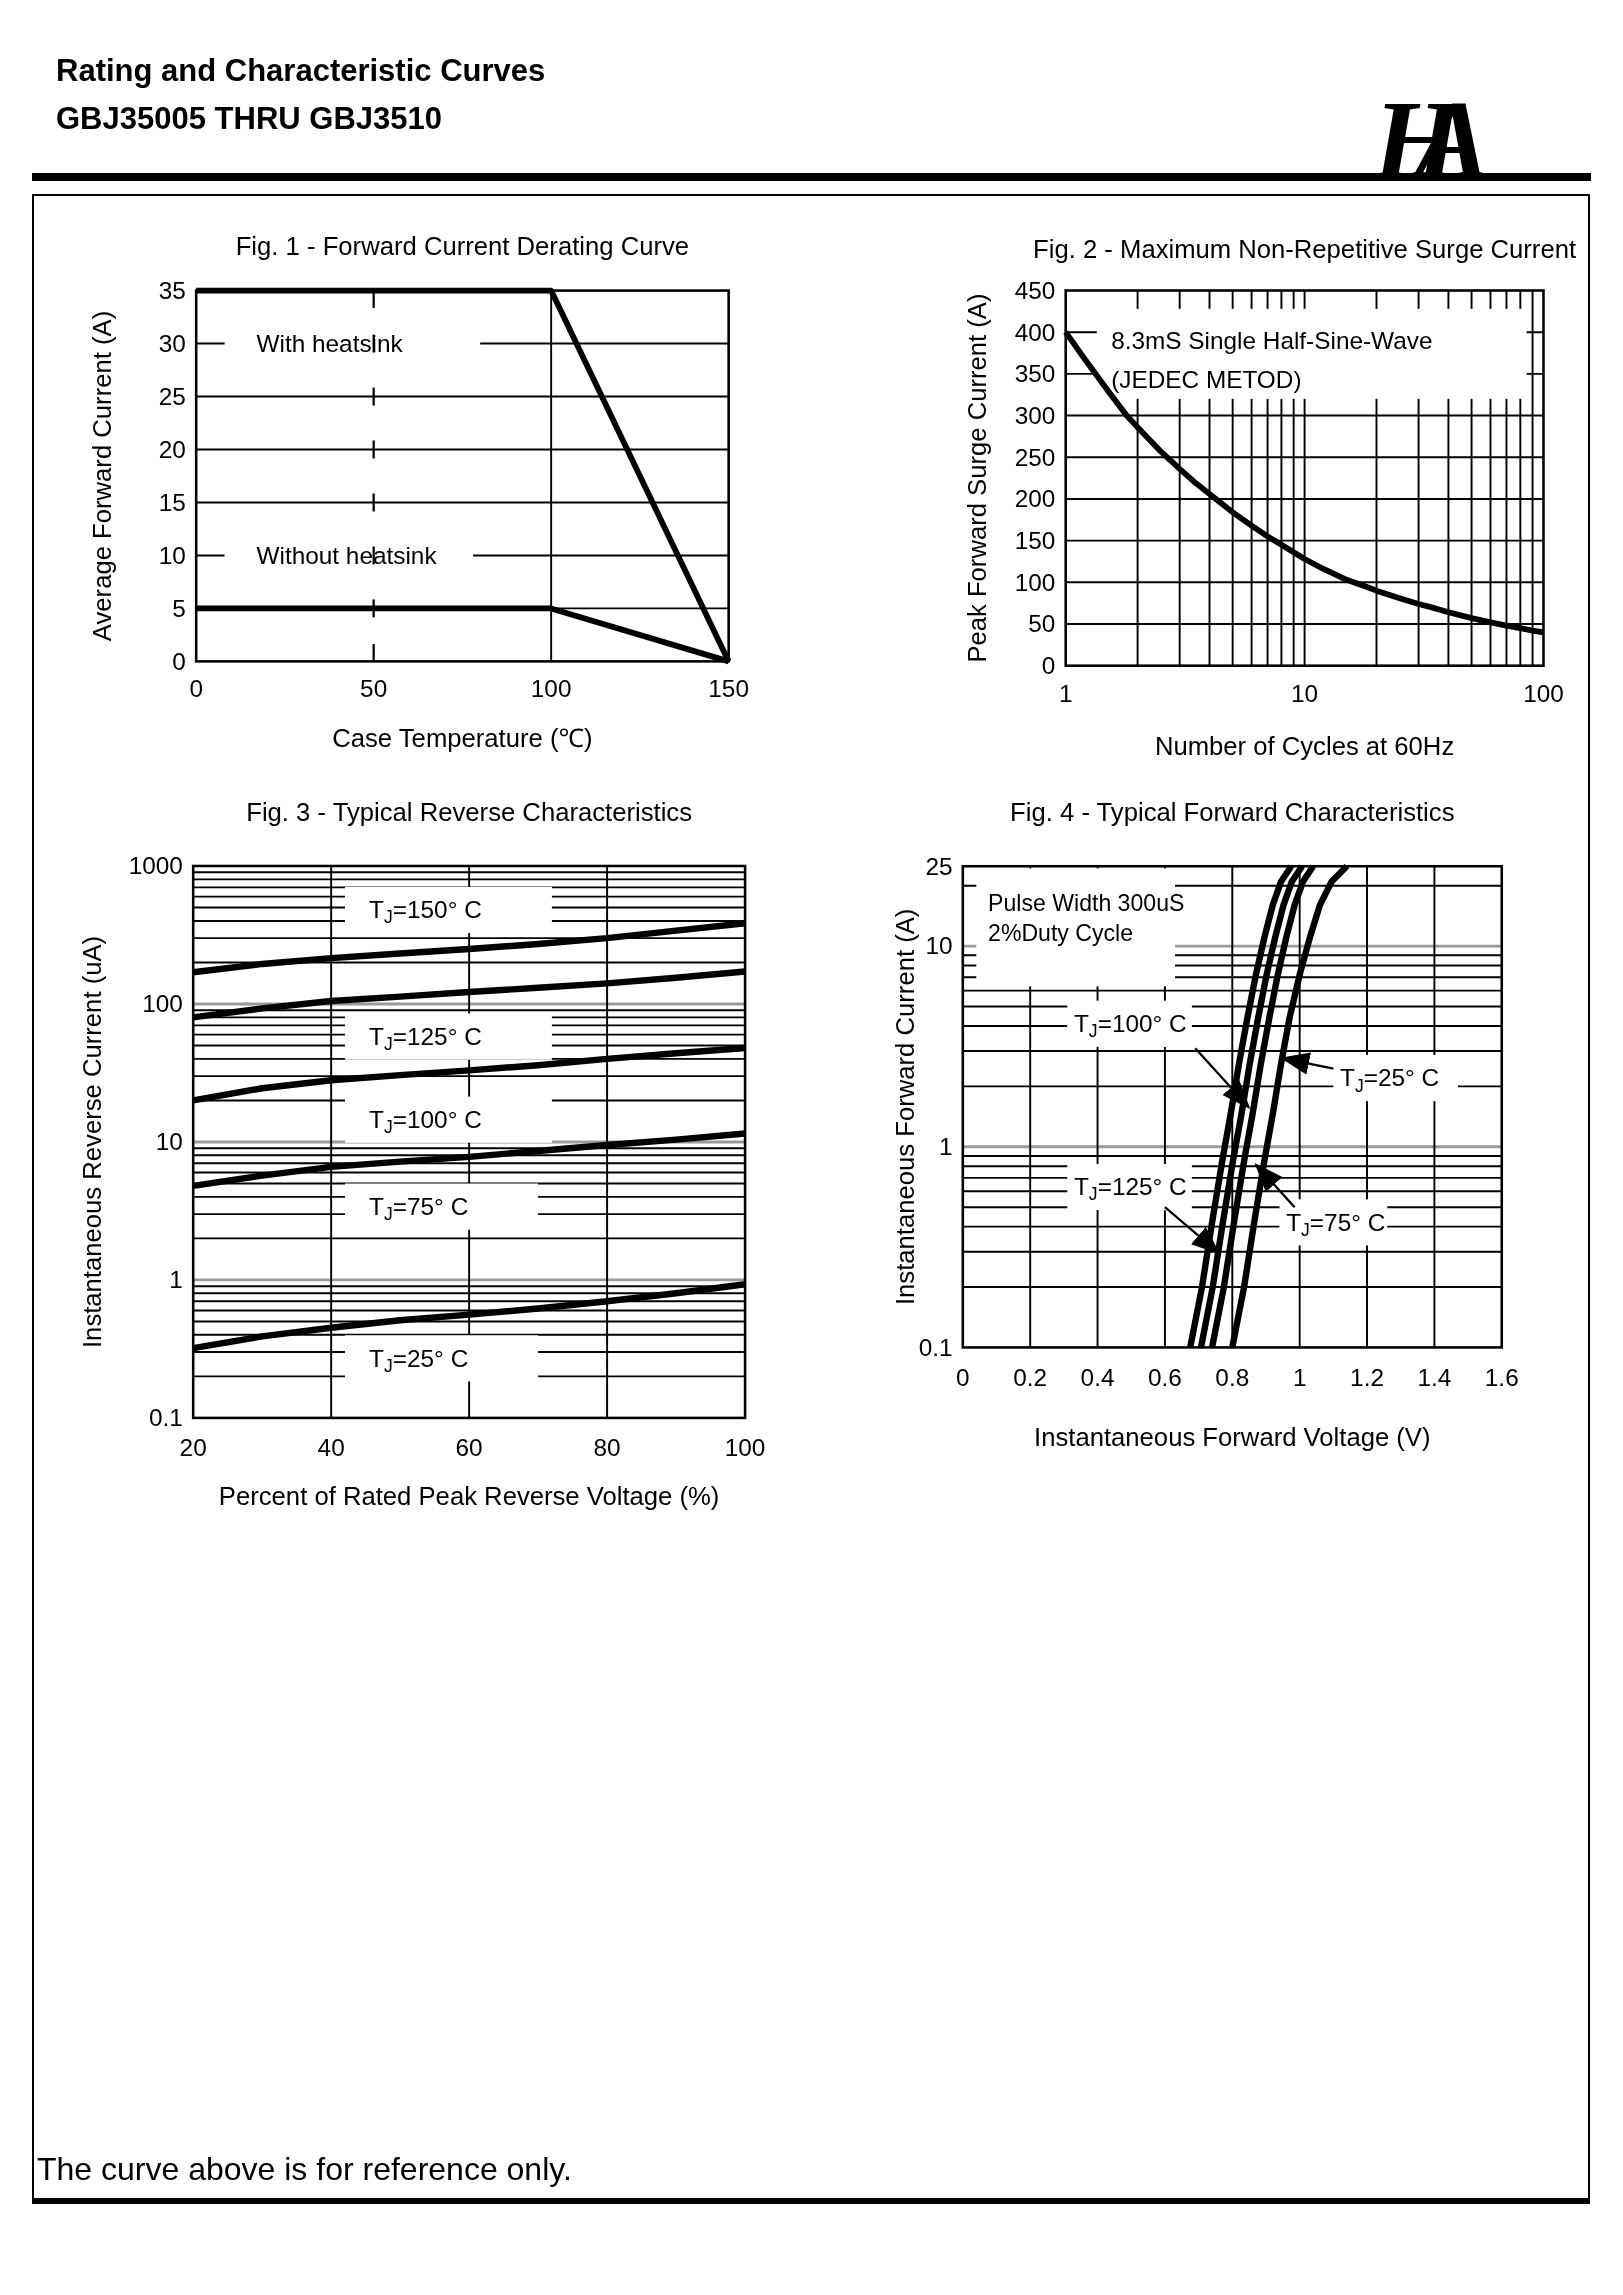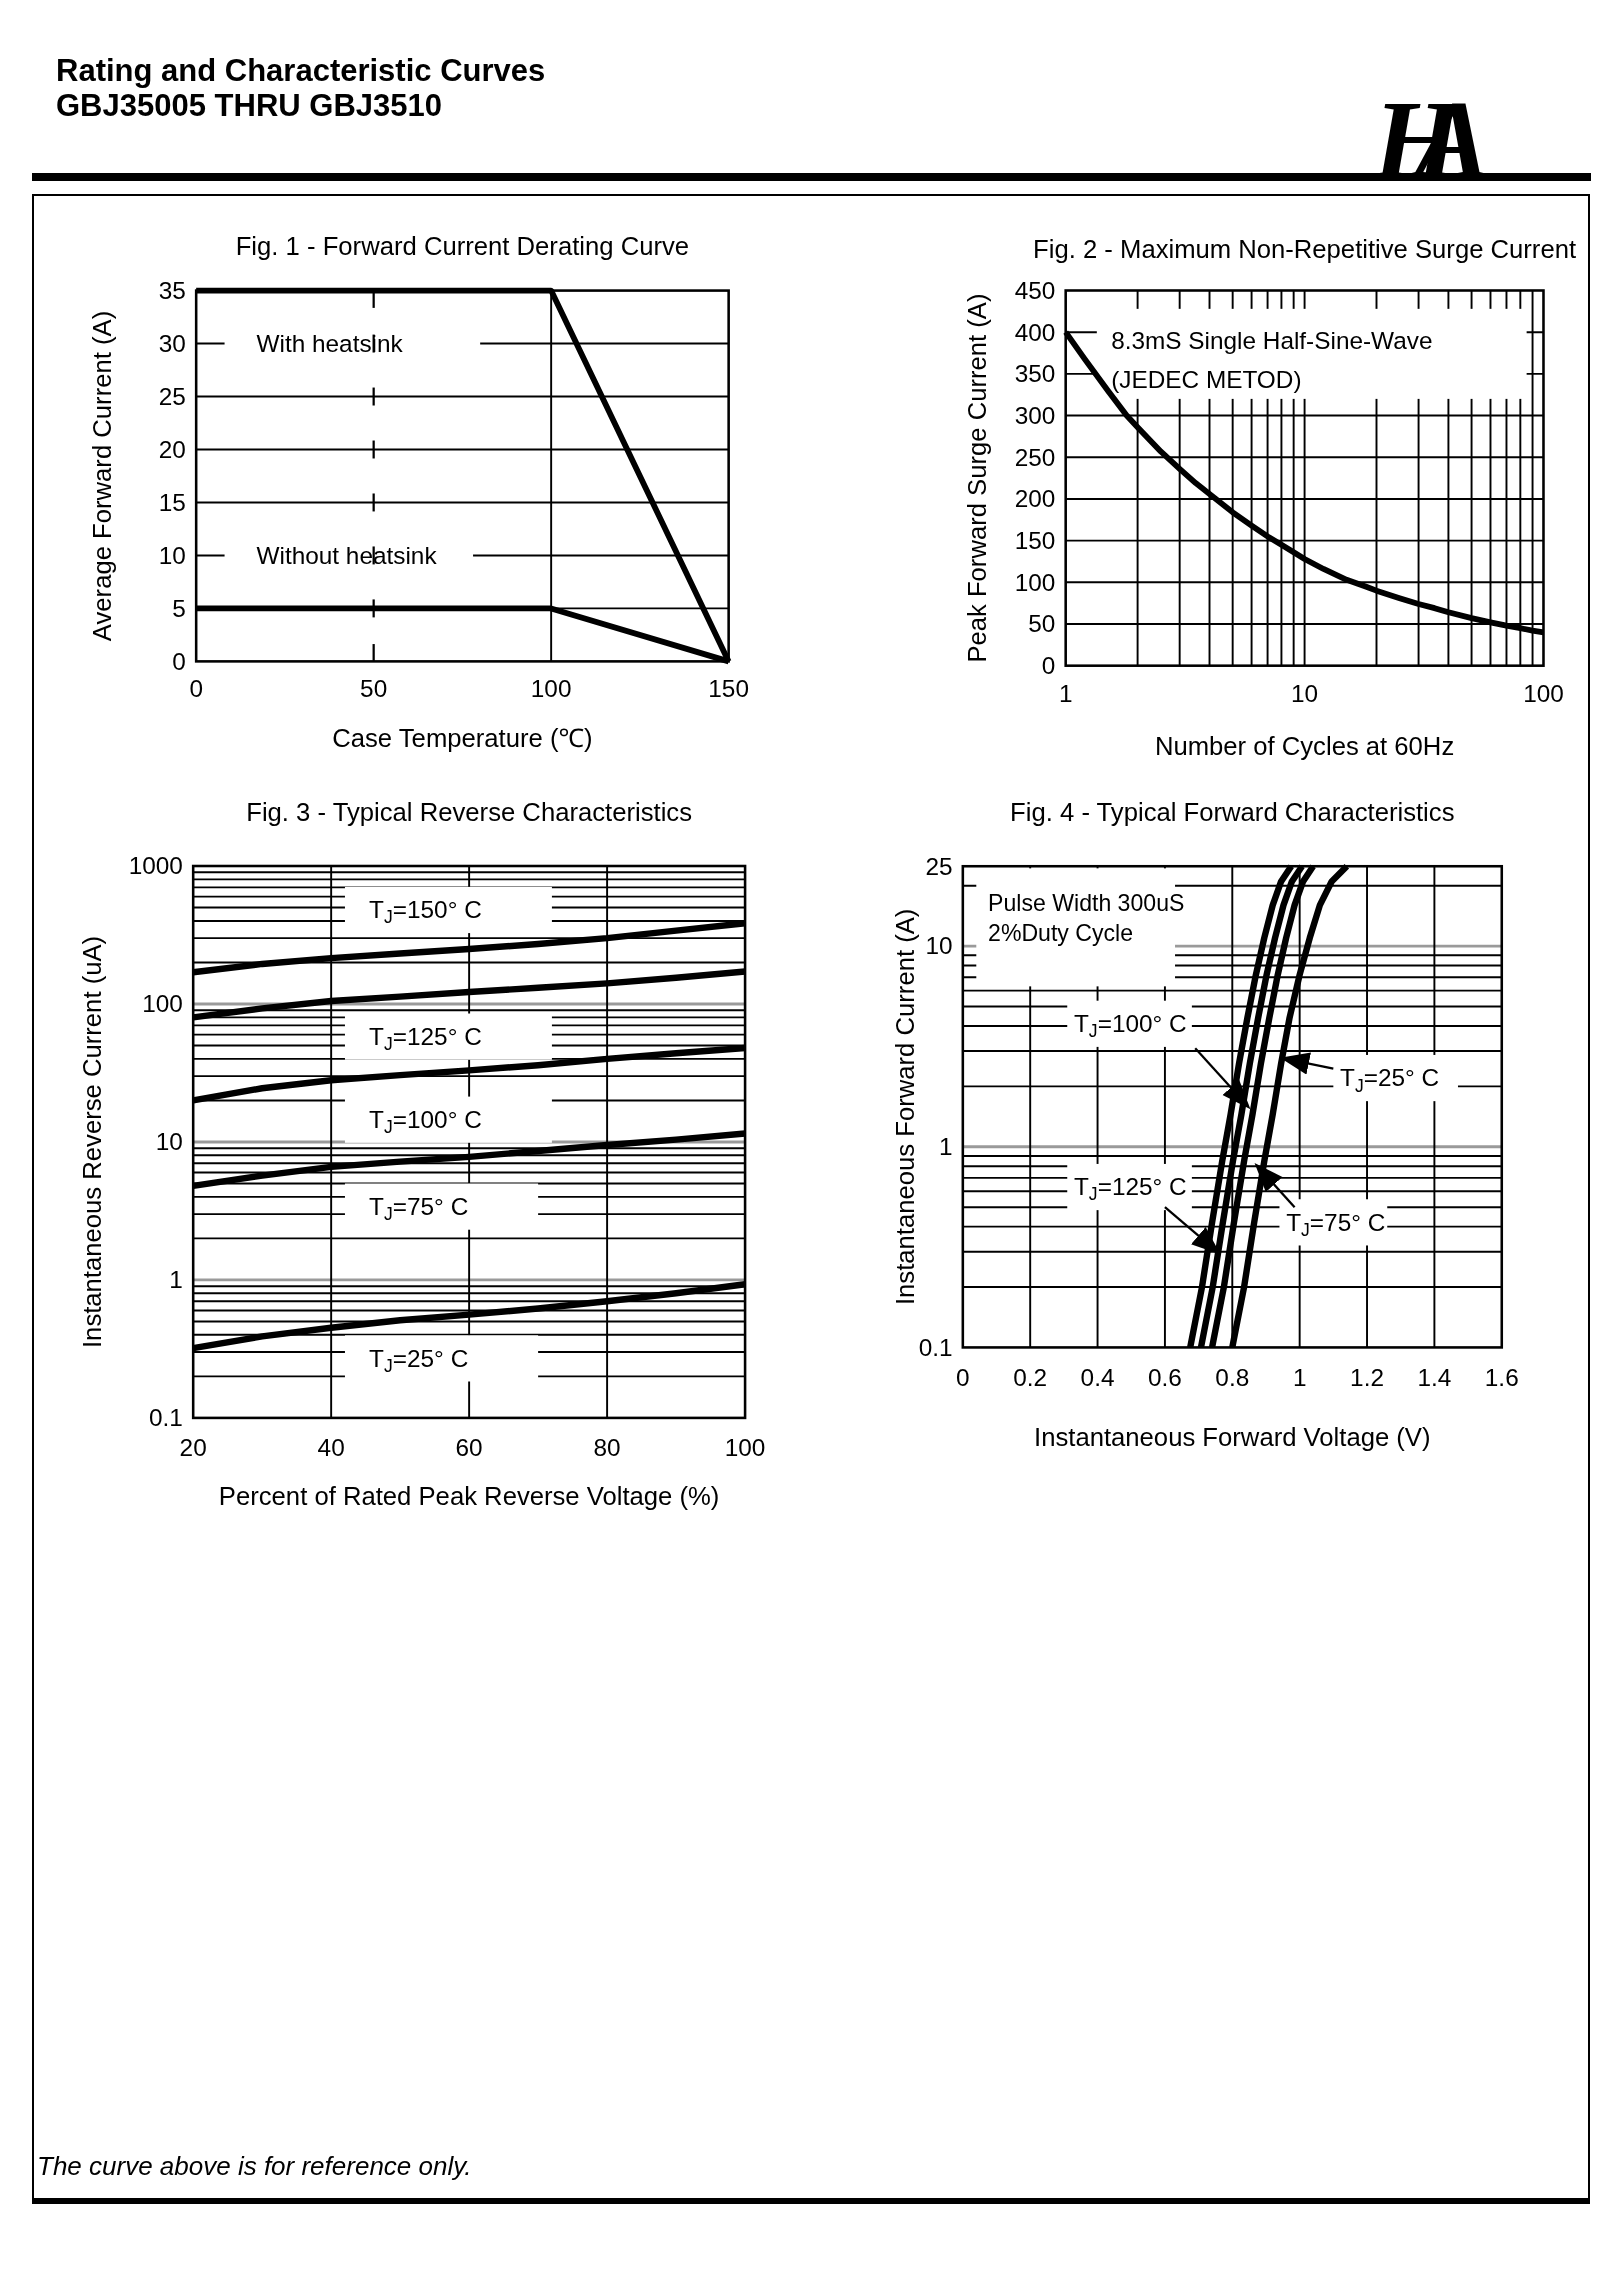--- a/index.html
+++ b/index.html
@@ -3,29 +3,29 @@
 <meta charset="utf-8">
 <style>
   html,body{margin:0;padding:0;background:#fff;}
   body{width:1624px;height:2295px;position:relative;font-family:"Liberation Sans",sans-serif;color:#000;}
   .abs{position:absolute;}
   .h1{font-size:31px;font-weight:bold;line-height:1.15;margin-left:8px;}
   .logo{font-family:"Liberation Serif",serif;font-style:italic;font-weight:bold;font-size:113px;line-height:1;letter-spacing:-5.1px;}
   .logo .a{margin-left:-41px;}
   .rule{background:#000;}
   .frame{border:2.6px solid #000;border-bottom:6.4px solid #000;background:#fff;}
-  .footer{font-size:26px;font-style:italic;}
+  .footer{font-size:32px;}
   .chart{position:absolute;}
   svg text{font-family:"Liberation Sans",sans-serif;fill:#000;}
 </style>
 </head>
 <body>
 
 <div class="abs h1" style="left:48px;top:53px;">Rating and Characteristic Curves</div>
-<div class="abs h1" style="left:48px;top:88px;">GBJ35005 THRU GBJ3510</div>
+<div class="abs h1" style="left:48px;top:101px;">GBJ35005 THRU GBJ3510</div>
 
 <div class="abs logo" style="left:1373px;top:71px;margin-top:12px;"><span>H</span><span class="a">A</span></div>
 
 <div class="abs rule" style="left:32px;top:173px;width:1559px;height:8.3px;"></div>
 
 <div class="abs frame" style="left:32px;top:194px;width:1554px;height:2002px;"></div>
 
 <div class="chart" style="left:39px;top:225px;width:757px;height:552px;" id="fig1"><svg width="757" height="552" viewBox="0 0 1180 860">
       <g>
         <line x1="245" x2="1075" y1="597.4285714285714" y2="597.4285714285714" stroke="#000000" stroke-width="3"></line>

